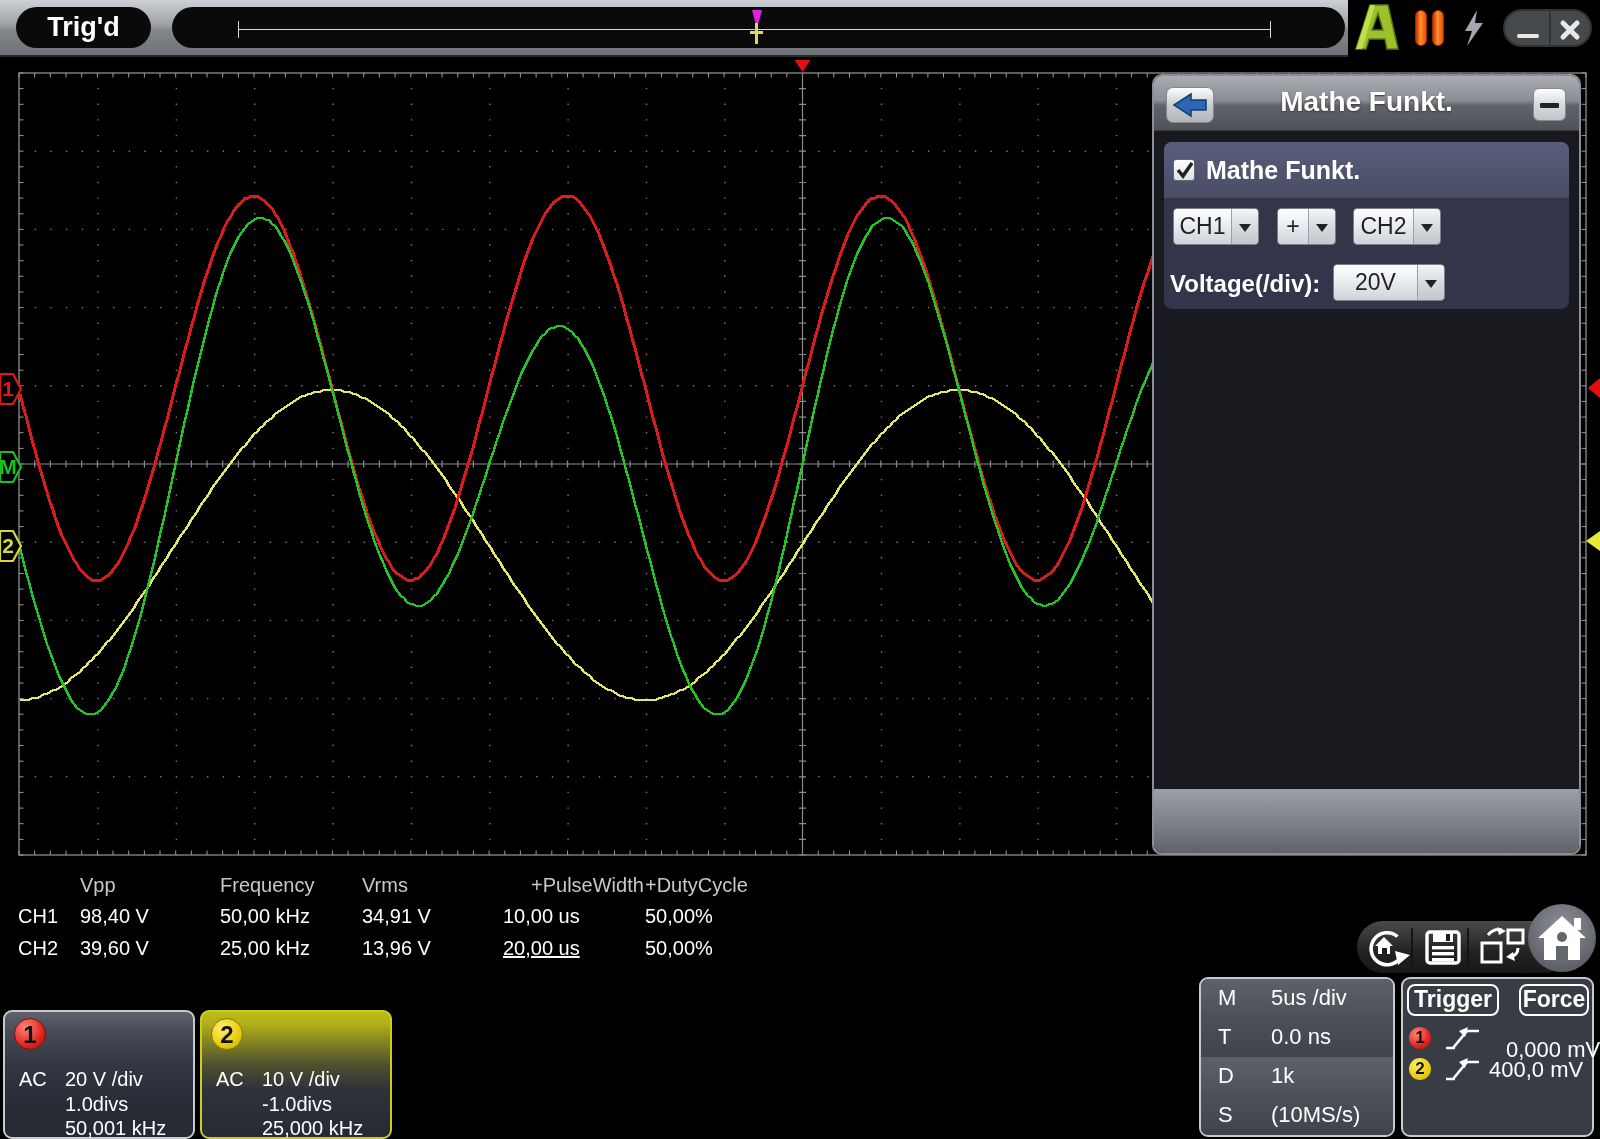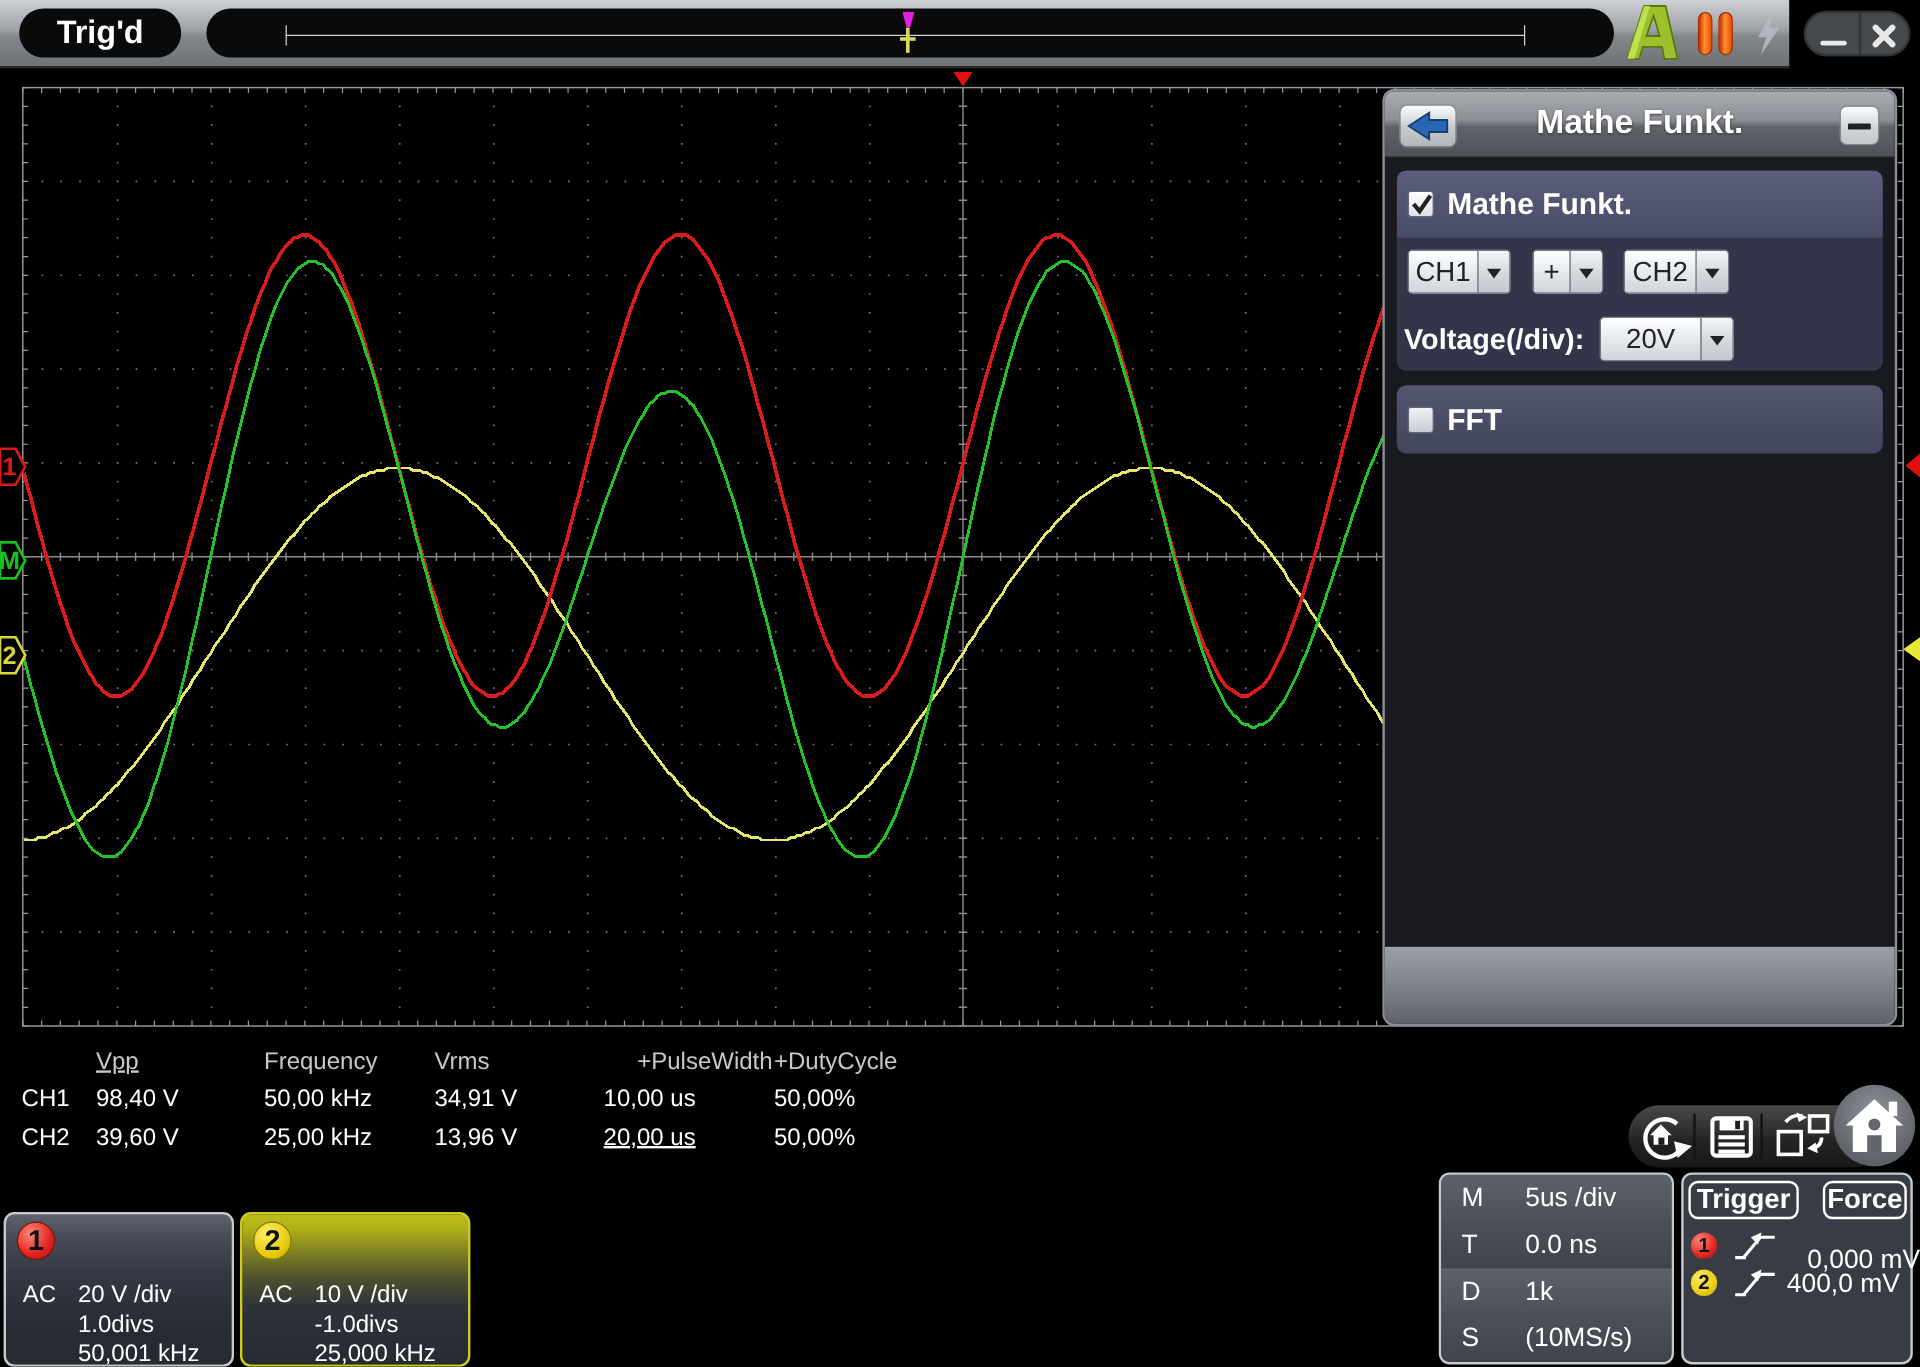--- a/index.html
+++ b/index.html
@@ -1,21 +1,21 @@
 <!DOCTYPE html>
 <html><head>
 <meta charset="utf-8">
 <style>
 * { margin:0; padding:0; box-sizing:border-box; }
 html,body { width:1600px; height:1139px; background:#000; overflow:hidden;
   font-family:"Liberation Sans", sans-serif; }
 #stage { position:relative; width:1600px; height:1139px; background:#000; }
 
 
-#topbar { position:absolute; left:0; top:0; width:1491px; height:57px;
+#topbar { position:absolute; left:0; top:0; width:1348px; height:57px;
   background:linear-gradient(180deg,#cdd1d5 0%,#9ea2a6 45%,#84888c 55%,#6e7276 100%);
   border-bottom:2px solid #2a2a2a; }
 #trigd { position:absolute; left:16px; top:7px; width:135px; height:41px;
   background:#0a0a0a; border-radius:21px; color:#fff; font-weight:bold;
   font-size:27px; text-align:center; line-height:40px; }
 #slider { position:absolute; left:172px; top:7px; width:1173px; height:41px;
   background:#0a0a0a; border-radius:21px; }
 #sline { position:absolute; left:66px; top:22px; width:1032px; height:1px; background:#d8d8d8; }
 #stick1 { position:absolute; left:66px; top:14px; width:1px; height:17px; background:#d8d8d8; }
 #stick2 { position:absolute; left:1098px; top:14px; width:1px; height:17px; background:#d8d8d8; }
@@ -190,29 +190,25 @@
       <div class="dd" style="left:189px;top:66px;width:88px;">
           <div class="val">CH2</div>
           <div class="arr"></div>
         </div>
       <div class="cblabel" style="left:6px;top:128px;font-size:24px;">Voltage(/div):</div>
       <div class="dd" style="left:169px;top:122px;width:112px;">
           <div class="val">20V</div>
           <div class="arr"></div>
         </div>
     </div>
-    <div class="group" id="grp2">
-      <div class="cb" style="left:9px;top:18px;background:linear-gradient(180deg,#f0f2f4,#c8ccd2);"></div>
-      <div class="cblabel" style="left:42px;top:15px;">FFT</div>
-    </div>
     <div id="pfoot"></div>
   </div>
 
   <div class="mrow" style="top:874px;color:#c8c8c8;">
-    <span style="left:80px;text-decoration:underline;">Vpp</span>
+    <span style="left:80px;">Vpp</span>
       <span style="left:220px;">Frequency</span>
     <span style="left:362px;">Vrms</span>
       <span style="left:531px;">+PulseWidth</span>
     <span style="left:645px;">+DutyCycle</span>
   </div>
   <div class="mrow" style="top:905px;">
     <span style="left:18px;">CH1</span>
       <span style="left:80px;">98,40 V</span>
     <span style="left:220px;">50,00 kHz</span>
       <span style="left:362px;">34,91 V</span>

